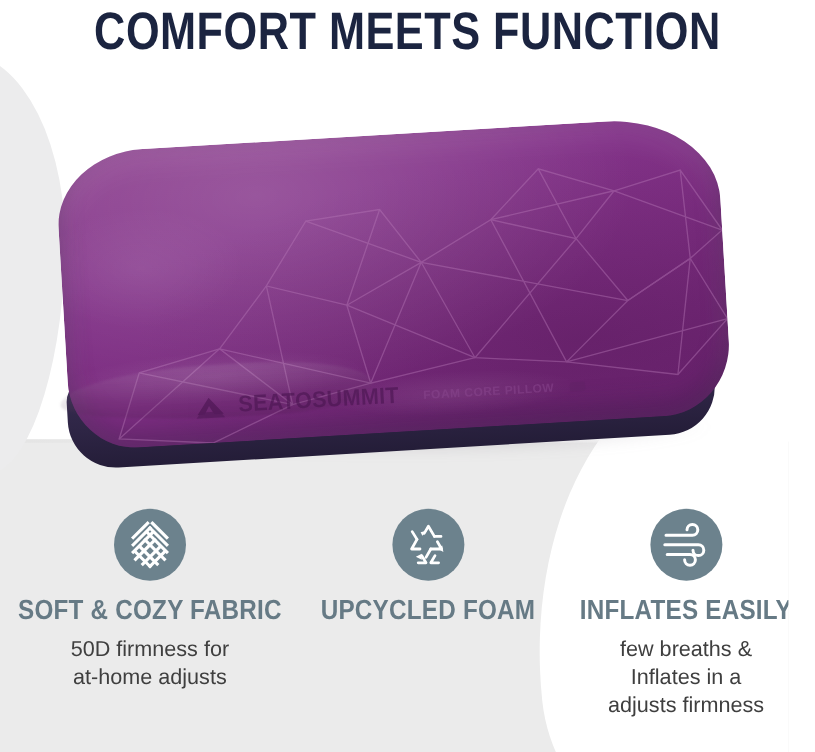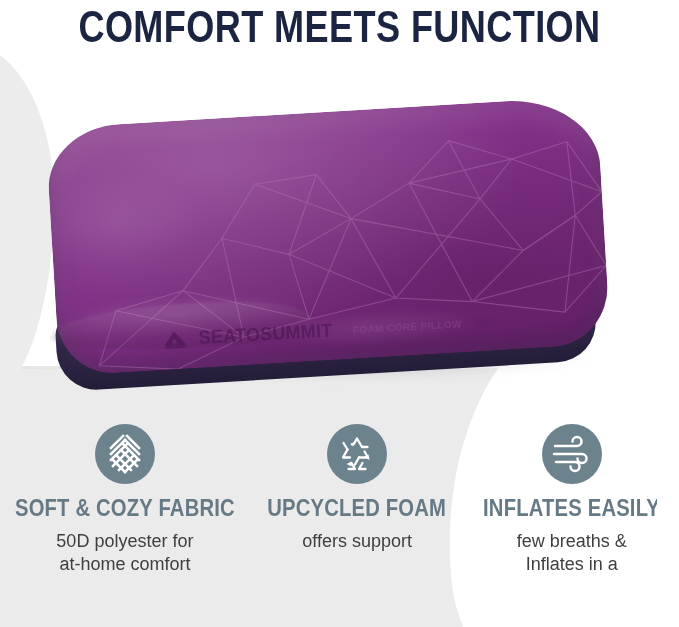--- a/index.html
+++ b/index.html
@@ -311,22 +311,22 @@
               <path d="M20 6 L34 20"></path>
               <path d="M18 10 L34 26"></path>
             <path d="M16 16 L32 32"></path>
               <path d="M12 22 L26 36"></path>
               <path d="M8 26 L20 38"></path>
           </g>
         </svg>
       </div>
       <div class="feature-title">SOFT &amp; COZY FABRIC</div>
       <div class="feature-body">
-        <span>50D polyester for</span>
-        <span>at-home comfort</span>
+        <span>50D firmness for</span>
+        <span>at-home adjusts</span>
       </div>
     </div>
 
     <div class="feature">
       <div class="feature-icon-circle">
         <svg width="40" height="40" viewBox="0 0 40 40">
           <g stroke="#ffffff" stroke-width="2.3" fill="none" stroke-linejoin="round" stroke-linecap="round">
             <path d="M16.5 10.5 L20 4.5 L25 13"></path>
             <path d="M27.5 17.5 L31 23.5 L22 23.5"></path>
             <path d="M13 23.5 L6 23.5 L10.5 15.5"></path>
@@ -336,35 +336,35 @@
           </g>
           <g fill="#ffffff">
             <path d="M13.5 9.5 L19 8 L15 12.5 Z"></path>
             <path d="M31.5 20.5 L32.5 26 L27.5 23 Z"></path>
             <path d="M14.5 32.5 L9.5 30 L14.5 27.5 Z"></path>
           </g>
         </svg>
       </div>
       <div class="feature-title">UPCYCLED FOAM</div>
       <div class="feature-body">
-        <span>offers support</span>
       </div>
     </div>
 
     <div class="feature">
       <div class="feature-icon-circle">
         <svg width="42" height="40" viewBox="0 0 42 40">
           <g stroke="#ffffff" stroke-width="2.5" fill="none" stroke-linecap="round">
             <path d="M4 12 L26 12 a4.5 4.5 0 1 0 -4.5 -4.5"></path>
             <path d="M3 20 L31 20 a4.5 4.5 0 1 1 -4.5 4.5"></path>
             <path d="M5 28 L24 28 a4.5 4.5 0 1 1 -4.5 4.5"></path>
           </g>
         </svg>
       </div>
       <div class="feature-title">INFLATES EASILY</div>
       <div class="feature-body">
         <span>few breaths &amp;</span>
         <span>Inflates in a</span>
+        <span>adjusts firmness</span>
       </div>
     </div>
 
   </div>
 </div>
 
 </body></html>

